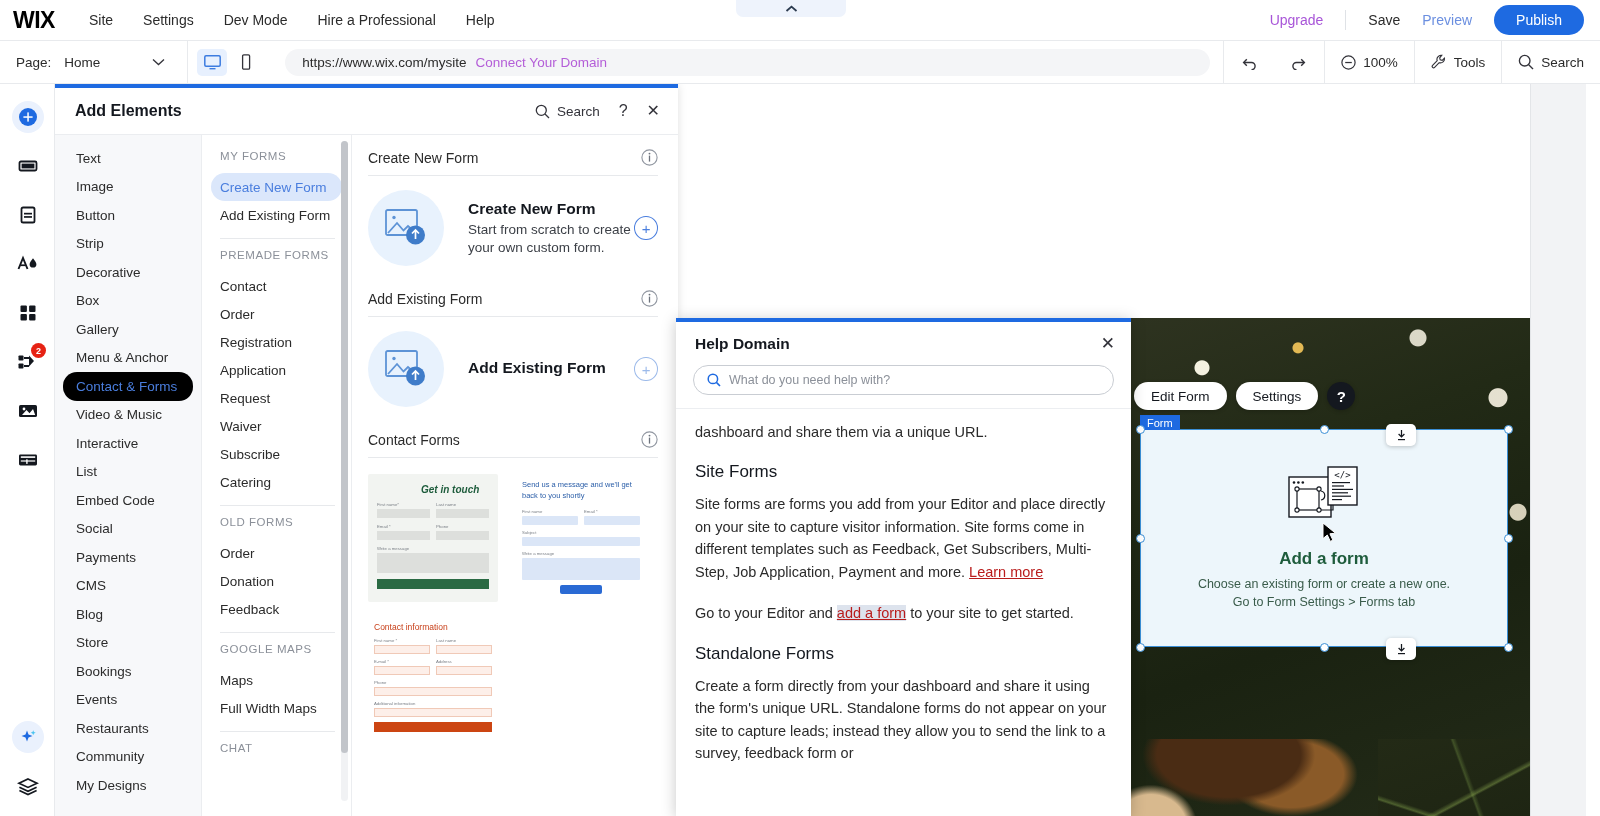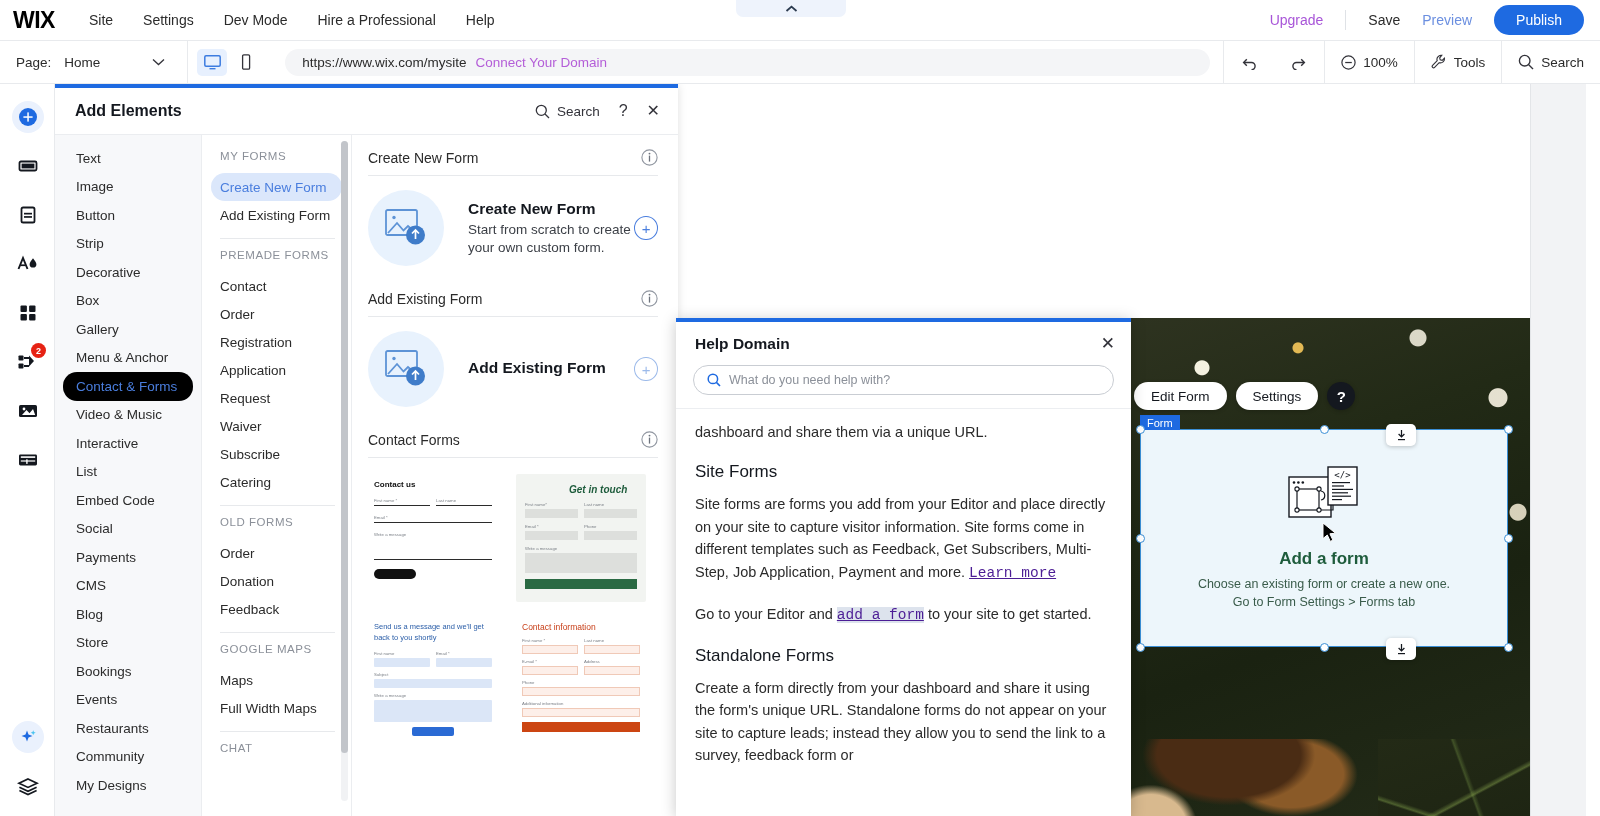--- a/index.html
+++ b/index.html
@@ -310,21 +310,21 @@
     display: flex; align-items: center; padding: 0 13px; gap: 8px; cursor: text;
   }
   .help-search input {
     border: none; outline: none; font-size: 12.5px; color: #3b3f46;
     font-family: "Liberation Sans", sans-serif; width: 100%; background: transparent;
   }
   .help-search input::placeholder { color: #8b9099; }
   .help-body { flex: 1; padding: 12px 19px 0 19px; overflow: hidden; }
   .hb-p { font-size: 14.5px; color: #2b2b2b; line-height: 1.55; margin-bottom: 19px; }
   .hb-h { font-size: 17px; color: #14181f; margin-bottom: 11px; font-weight: 400; }
-  .hb-link { color: #4c1d95; text-decoration: underline; cursor: pointer; font-family: Liberation Mono, monospace; }
+  .hb-link { color: #b91c1c; text-decoration: underline; cursor: pointer; }
   .hb-link.hl { background: #dde3ed; }
 
   svg { display: block; }
 </style>
 </head>
 <body>
 
 <div id="root">
 
   <div class="topbar">
@@ -728,38 +728,20 @@
                 <circle cx="8.5" cy="8.5" r="7.6" stroke="#9096a0" stroke-width="1.1" fill="none"></circle>
                 <circle cx="8.5" cy="4.6" r="0.95" fill="#6d737d"></circle>
                 <rect x="7.85" y="6.6" width="1.3" height="6" fill="#6d737d"></rect>
               </svg>
           </div>
         </div>
         <div class="sect-rule"></div>
 
         <div class="tmpl-grid">
 
-          <div class="tmpl light">
-            <div class="t-h-black">Contact us</div>
-            <div class="t-row">
-              <div class="t-col">
-                <div class="t-lbl">First name *</div>
-                <div class="t-underline"></div>
-              </div>
-              <div class="t-col">
-                <div class="t-lbl">Last name</div>
-                <div class="t-underline"></div>
-              </div>
-            </div>
-            <div class="t-lbl">Email *</div>
-            <div class="t-underline"></div>
-            <div class="t-lbl">Write a message</div>
-            <div class="t-underline" style="margin-top:22px"></div>
-            <div class="t-btn-black"></div>
-          </div>
 
           <div class="tmpl sage">
             <div class="t-h-green">Get in touch</div>
             <div class="t-row">
               <div class="t-col">
                 <div class="t-lbl">First name*</div>
                 <div class="t-box-gray"></div>
               </div>
               <div class="t-col">
                 <div class="t-lbl">Last name</div>

